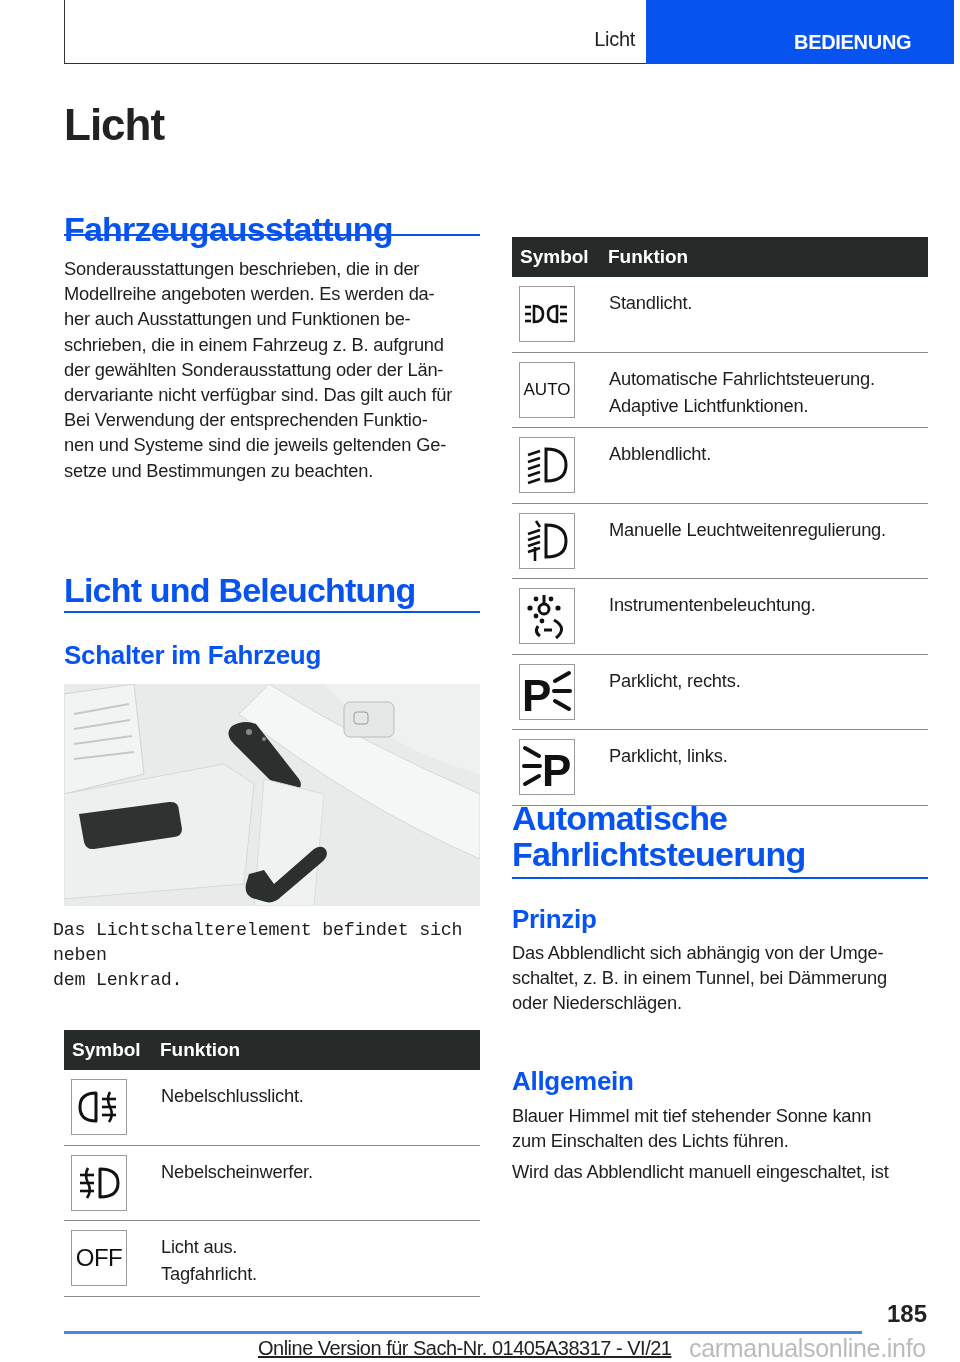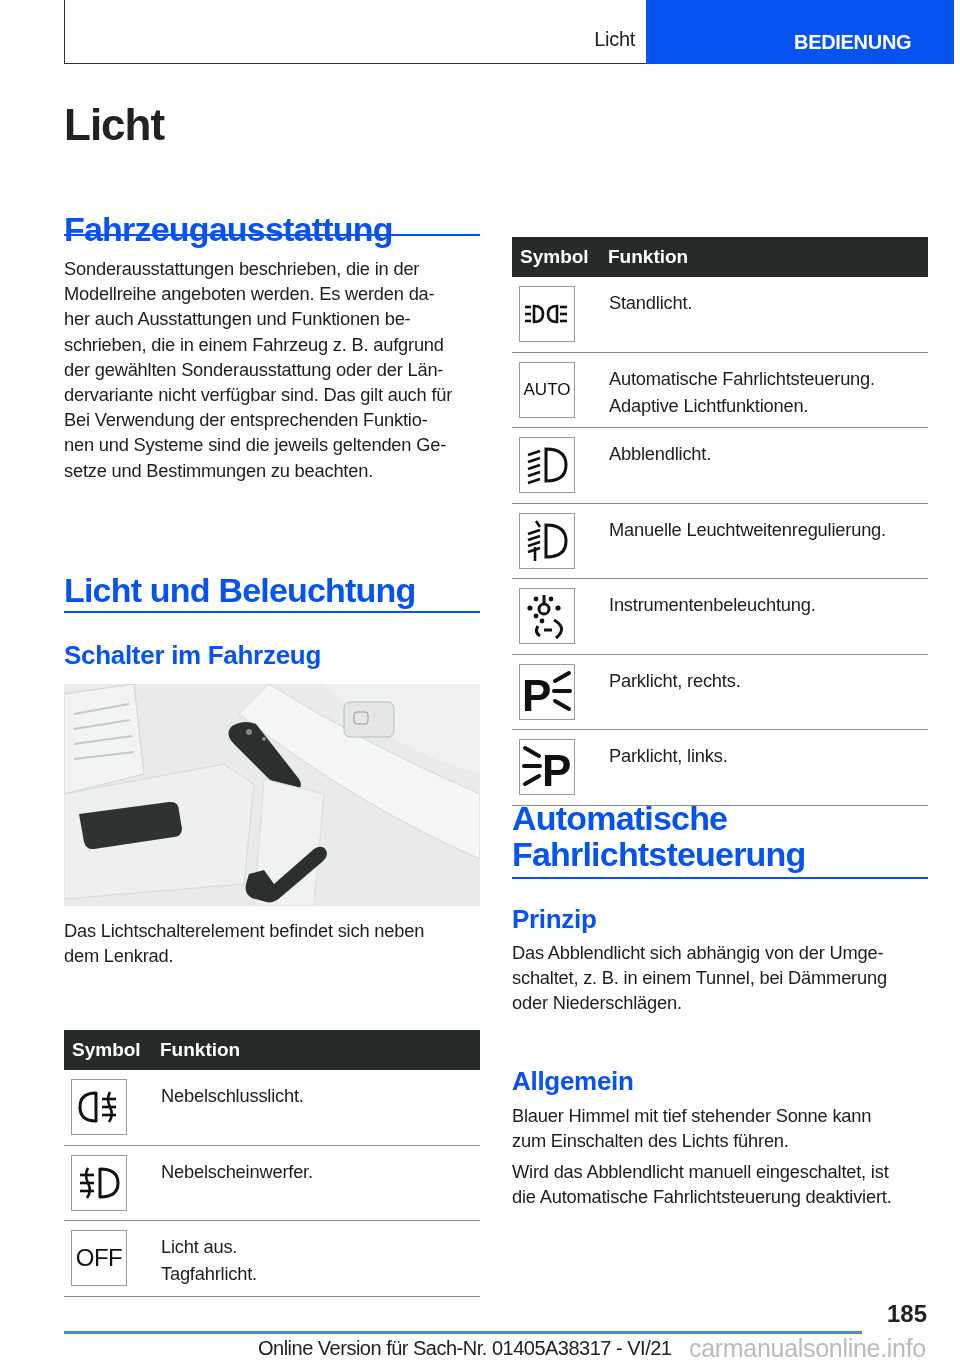--- a/index.html
+++ b/index.html
@@ -26,21 +26,21 @@
   .tbl .th .c1 { width: 96px; padding-left: 8px; }
   .tbl .th .c2 { padding-left: 0; }
   .tbl .row { height: 75.5px; border-bottom: 1.5px solid #8a8a8a; position: relative; }
   .tbl .sym { position: absolute; left: 7px; top: 9px; width: 56px; height: 56px; border: 1px solid #9a9a9a; background: #fff; display: flex; align-items: center; justify-content: center; }
   .tbl .fn { position: absolute; left: 97px; top: 12px; font-size: 18.3px; line-height: 27px; color: #1e1e1e; letter-spacing: -0.2px; }
   .sym-text { font-size: 17px; color: #111; letter-spacing: 0; }
   .sym-text.off { font-size: 24px; letter-spacing: -0.5px; }
 
   .footer-rule { position: absolute; left: 64px; top: 1331px; width: 798px; height: 2.5px; background: #4a86e8; }
   .page-num { position: absolute; right: 33px; top: 1300px; font-size: 24px; font-weight: bold; color: #222; }
-  .footer-text { position: absolute; left: 258px; top: 1337px; font-size: 20px; color: #222; letter-spacing: -0.5px; }
+  .footer-text { position: absolute; left: 258px; top: 1337px; font-size: 20px; color: #222; letter-spacing: -0.5px; text-decoration: underline; }
   .watermark { position: absolute; left: 689px; top: 1334px; font-size: 25px; color: #bbb; letter-spacing: -0.3px; }
 </style>
 </head>
 <body>
 
 <div class="hdr-left">
   <span class="crumb">Licht</span>
 </div>
 <div class="hdr-right">
   <span class="section">BEDIENUNG</span>
@@ -93,21 +93,21 @@
     <path d="M168 42 Q180 35 192 40 L235 95 Q240 103 232 107 L222 110 Q214 108 210 100 L170 60 Q160 50 168 42 Z" fill="#2b2f2d"></path>
     <circle cx="185" cy="48" r="3" fill="#888"></circle>
       <circle cx="200" cy="55" r="2" fill="#888"></circle>
 
     <path d="M200 95 L260 110 L250 222 L190 222 Z" fill="#f0f2f1" stroke="#d8dcdb"></path>
 
     <path d="M185 190 L200 186 L210 200 L250 165 Q258 160 262 166 Q265 172 258 178 L218 212 Q210 220 202 218 L188 214 Q180 210 182 200 Z" fill="#2b2f2d"></path>
   </svg>
 </div>
 
-<div class="para" style="left:64px; top:918px; width:420px;">
+<div class="para" style="left:53px; top:918px; width:420px;font-family:Liberation Mono, monospace;">
   <div>Das Lichtschalterelement befindet sich neben</div>
   <div>dem Lenkrad.</div>
 </div>
 
 <div class="tbl" style="left:64px; top:986px;">
   <div class="th">
     <span class="c1">Symbol</span>
     <span class="c2">Funktion</span>
   </div>
   <div class="row">
@@ -297,19 +297,18 @@
   <div>oder Niederschlägen.</div>
 </div>
 
 <div class="h2" style="left:512px; top:1066px;">Allgemein</div>
 <div class="para" style="left:512px; top:1103px; width:430px;">
   <div>Blauer Himmel mit tief stehender Sonne kann</div>
   <div>zum Einschalten des Lichts führen.</div>
 </div>
 <div class="para" style="left:512px; top:1159px; width:430px;">
   <div>Wird das Abblendlicht manuell eingeschaltet, ist</div>
-  <div>die Automatische Fahrlichtsteuerung deaktiviert.</div>
 </div>
 
 <div class="page-num">185</div>
 <div class="footer-rule"></div>
 <div class="footer-text">Online Version für Sach-Nr. 01405A38317 - VI/21</div>
 <div class="watermark">carmanualsonline.info</div>
 
 </body></html>

